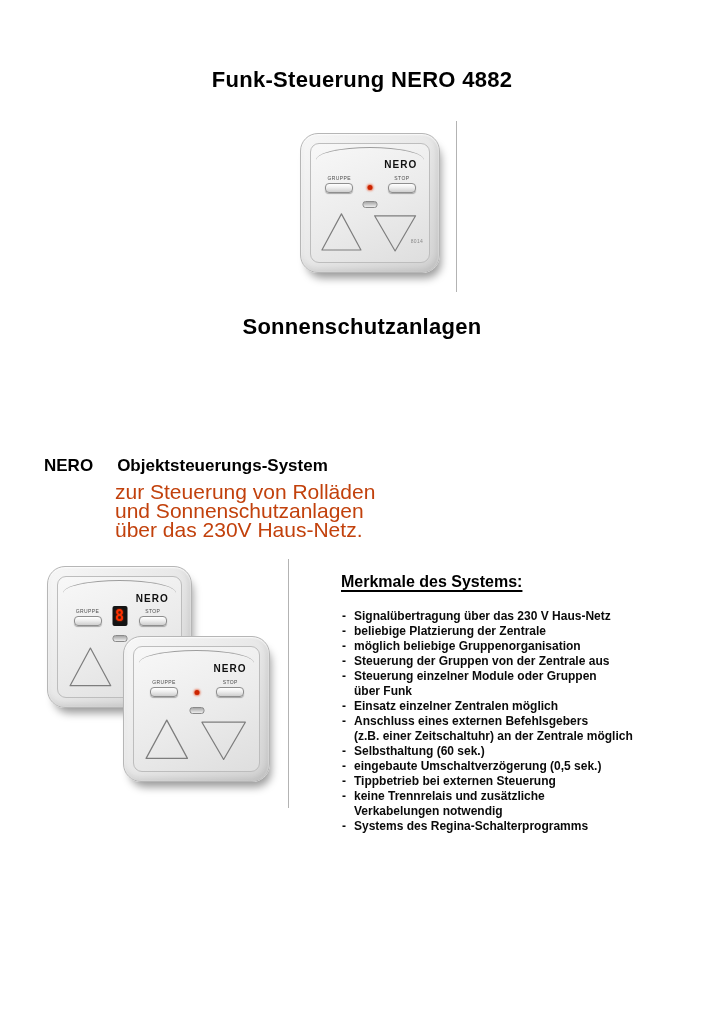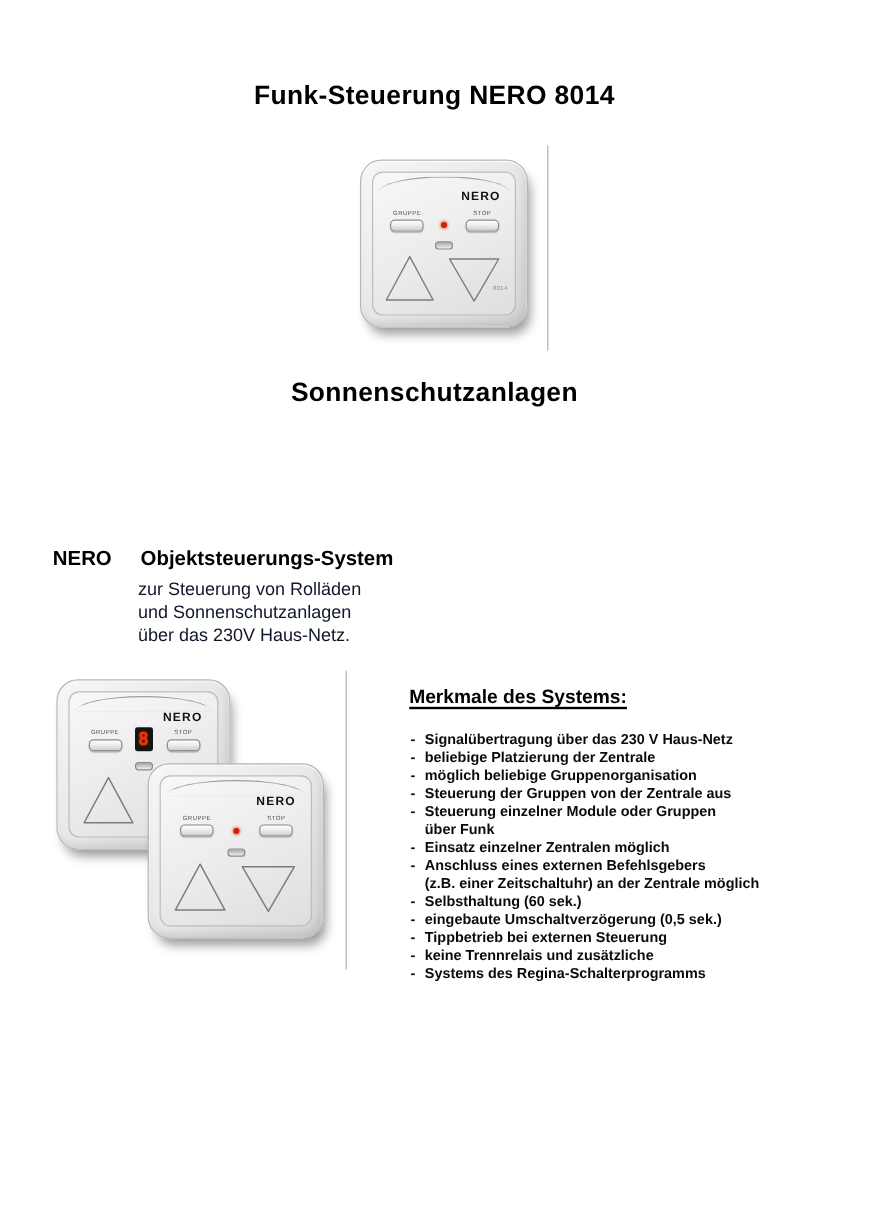--- a/index.html
+++ b/index.html
@@ -22,21 +22,21 @@
     position:absolute;left:0;right:0;top:314px;
     text-align:center;font-size:22px;font-weight:bold;letter-spacing:.3px;
   }
   .system-heading{
     position:absolute;left:44px;top:456px;
     font-size:17px;font-weight:bold;white-space:nowrap;
   }
   .system-heading .brand-word{margin-right:24px;}
   .intro{
     position:absolute;left:115px;top:482px;
-    font-size:15px;line-height:19px;color:#0f172a;
+    font-size:21px;line-height:19px;color:#c2410c;
   }
 
   
   .features{
     position:absolute;left:341px;top:550px;width:360px;margin-top:23px;
   }
   .features-heading{
     font-size:16px;font-weight:bold;
     text-decoration:underline;
     text-decoration-thickness:2px;
@@ -119,21 +119,21 @@
   .switch.hero {left:300px;top:133px;width:138px;height:138px;}
   .pair{position:absolute;left:47px;top:566px;width:245px;height:246px;}
   .switch.back {left:0;top:0;width:143px;height:140px;z-index:1;}
   .switch.front{left:76px;top:70px;width:145px;height:144px;z-index:2;}
 </style>
 </head>
 <body>
 
 <div class="page">
 
-  <div class="doc-title">Funk-Steuerung NERO 8014</div>
+  <div class="doc-title">Funk-Steuerung NERO 4882</div>
 
   <div class="vline vline-hero"></div>
   <div class="switch hero">
     <div class="face">
       <div class="brand">NERO</div>
       <div class="ctrl left">
         <div class="ctrl-label">GRUPPE</div>
         <div class="pill"></div>
       </div>
       <div class="ctrl right">
@@ -256,20 +256,21 @@
 
       </li>
       <li class="feat">
         <span class="dash">-</span>
         <span class="l1">Tippbetrieb bei externen Steuerung</span>
 
       </li>
       <li class="feat">
         <span class="dash">-</span>
         <span class="l1">keine Trennrelais und zusätzliche</span>
+        <span class="l2">Verkabelungen notwendig</span>
       </li>
       <li class="feat">
         <span class="dash">-</span>
         <span class="l1">Systems des Regina-Schalterprogramms</span>
 
       </li>
     </ul>
   </div>
 
 </div>

